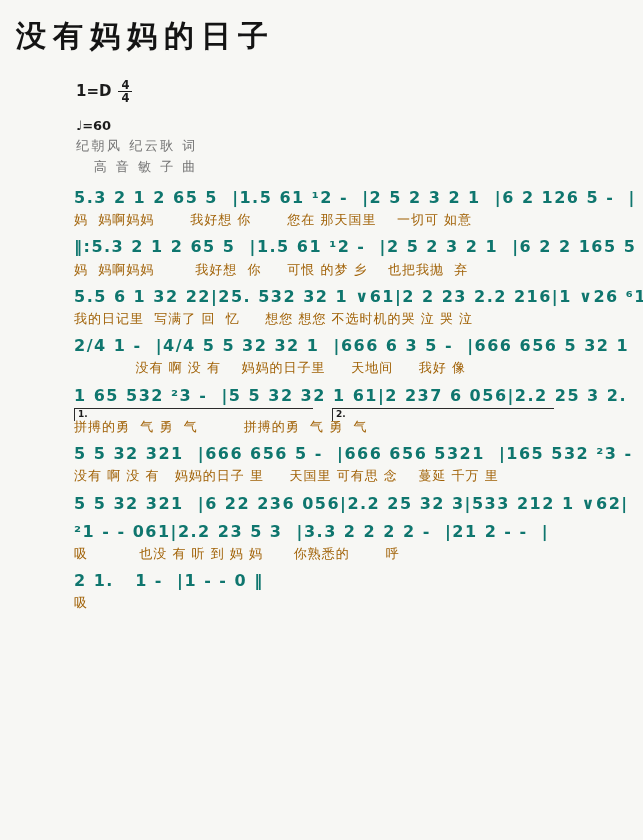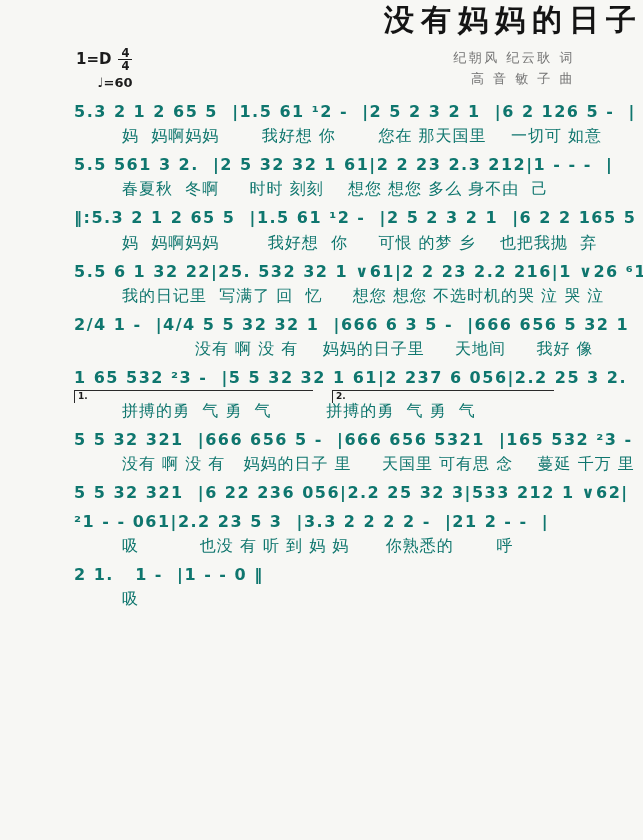--- a/index.html
+++ b/index.html
@@ -7,68 +7,68 @@
     position:relative;
     width:643px;height:840px;
     margin:0 auto;
     background:#f7f7f4;
     font-family:"DejaVu Sans",sans-serif;
     color:#1c1c1c;
     overflow:hidden;
     box-sizing:border-box;
   }
   .title{
-    margin:0;
-    text-align:right;
+    margin:16px;
+    text-align:left;
     font-size:30px;
     font-weight:bold;
     letter-spacing:7px;
     color:#141414;
   }
   .meta{
     display:flex;
     justify-content:space-between;
     align-items:flex-start;
     padding:6px 68px 0 76px;
+    flex-direction:column;
   }
   .keyblock{font-weight:bold;font-size:15px;line-height:1.3;}
   .keyrow{display:flex;align-items:center;}
   .frac{
     display:inline-flex;flex-direction:column;
     text-align:center;font-size:11.5px;line-height:1.05;
     font-weight:bold;margin-left:7px;
   }
   .frac .num{border-bottom:1.3px solid #1c1c1c;padding:0 3px;}
   .frac .den{padding:0 3px;}
-  .tempo{font-size:13px;margin-top:3px;font-weight:bold;text-align:right;}
+  .tempo{font-size:13px;margin-top:14px;font-weight:bold;}
   .credits{
     text-align:right;
     font-size:13px;
     line-height:1.65;
     letter-spacing:2.5px;
     color:#737373;
   }
   .score{padding:10px 0 0 74px;}
   .line{position:relative;margin-bottom:9px;}
   .notes{
     font-size:16px;
     font-weight:bold;
     letter-spacing:1.5px;
     white-space:pre;
     line-height:1.2;
     color:#0f766e;
   }
   .lyrics{
-    font-size:16px;
+    font-size:13px;
     margin-top:5px;
     white-space:pre;
     letter-spacing:1px;
     line-height:1.25;
-    color:#0f766e;
-    margin-left:48px;
+    color:#a16207;
   }
   .volta{
     position:absolute;
     top:-11px;
     height:12px;
     border-top:1.3px solid #2a2a2a;
     border-left:1.3px solid #2a2a2a;
     font-size:9px;
     font-weight:bold;
     padding-left:3px;
@@ -101,24 +101,20 @@
     </div>
   </div>
 
   <div class="score">
 
     <div class="line">
       <div class="notes">5.3 2 1 2 65 5  |1.5 61 ¹2 -  |2 5 2 3 2 1  |6 2 126 5 -  |</div>
       <div class="lyrics">妈  妈啊妈妈       我好想 你       您在 那天国里    一切可 如意</div>
     </div>
 
-    <div class="line">
-      <div class="notes">5.5 561 3 2.  |2 5 32 32 1 61|2 2 23 2.3 212|1 - - -  |</div>
-      <div class="lyrics">春夏秋  冬啊     时时 刻刻    想您 想您 多么 身不由  己</div>
-    </div>
 
     <div class="line">
       <div class="notes">‖:5.3 2 1 2 65 5  |1.5 61 ¹2 -  |2 5 2 3 2 1  |6 2 2 165 5 -  |</div>
       <div class="lyrics">妈  妈啊妈妈        我好想  你     可恨 的梦 乡    也把我抛  弃</div>
     </div>
 
     <div class="line">
       <div class="notes">5.5 6 1 32 22|25. 532 32 1 ∨61|2 2 23 2.2 216|1 ∨26 ⁶1 -|</div>
       <div class="lyrics">我的日记里  写满了 回  忆     想您 想您 不选时机的哭 泣 哭 泣</div>
     </div>

